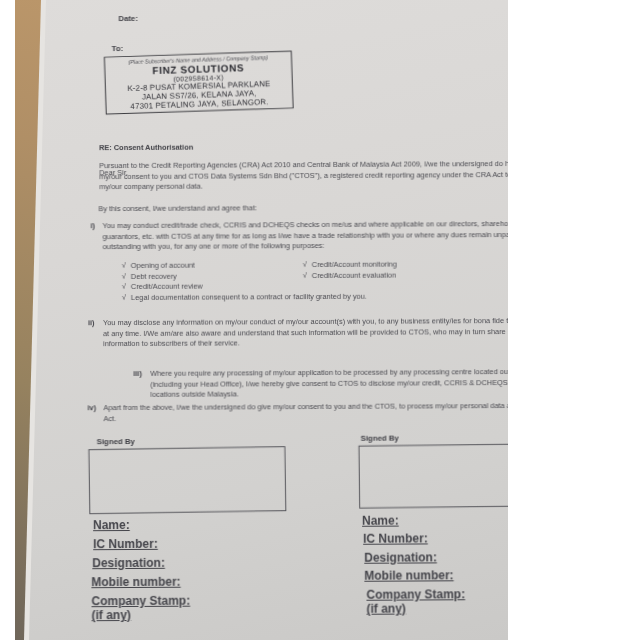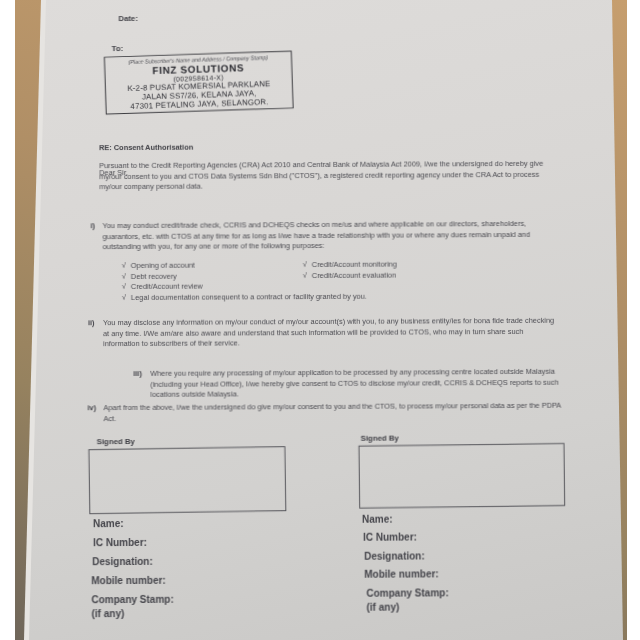--- a/index.html
+++ b/index.html
@@ -1,34 +1,34 @@
 <!DOCTYPE html>
 <html><head>
 <meta charset="utf-8">
 <style>
   html,body{margin:0;padding:0;background:#ffffff;}
-  #canvas{position:relative;width:640px;height:640px;overflow:hidden;
+  #canvas{position:relative;width:508px;height:640px;overflow:hidden;
           font-family:"Liberation Sans", sans-serif;background:#ffffff;}
   
   #photo{position:absolute;left:15px;top:0;width:612px;height:640px;
          background:linear-gradient(196deg,#c69e6e 0%,#b08f66 38%,#96825f 68%,#6f665a 100%);}
   
   #paper{position:absolute;left:0;top:0;width:612px;height:640px;
          clip-path:polygon(31px 0,597px 0,608px 640px,14px 640px);
          background:linear-gradient(168deg,#dedcda 0%,#d9d7d5 35%,#d2d1cf 70%,#c9c8c6 100%);}
   
   #paper-under{position:absolute;left:0;top:0;width:612px;height:640px;
          clip-path:polygon(26px 0,32px 0,16px 640px,9px 640px);
          background:#e6e4e1;}
   #content{position:absolute;left:0;top:0;width:640px;height:640px;
            transform:rotate(-0.3deg);color:#46464c;filter:blur(.2px);}
   .abs{position:absolute;white-space:nowrap;}
   .lbl{font-weight:bold;font-size:7.8px;color:#404046;}
   .body{font-size:7.4px;line-height:10.6px;color:#4a4a50;white-space:normal;}
-  .bfield{font-weight:bold;font-size:10px;color:#45454b;}
+  .bfield{font-weight:bold;font-size:12px;color:#45454b;text-decoration:underline;}
   
   .clause{display:flex;}
   .clause .num{font-weight:bold;width:12px;flex:0 0 12px;font-size:7.4px;color:#45454b;}
   
   #stampbox{position:absolute;left:106px;top:53px;width:186px;height:56px;
             border:1.2px solid #3c3c40;transform:rotate(-1.6deg);
             text-align:center;overflow:visible;color:#303036;}
   #stampbox .cap{font-size:5.6px;font-style:italic;margin-top:2px;color:#4a4a50;
                  transform:scaleX(.96);}
   #stampbox .co{font-size:10px;font-weight:bold;letter-spacing:.6px;margin-top:.5px;color:#2c2c32;}
@@ -61,20 +61,21 @@
       <div class="ad">K-2-8 PUSAT KOMERSIAL PARKLANE</div>
       <div class="ad">JALAN SS7/26, KELANA JAYA,</div>
       <div class="ad">47301 PETALING JAYA, SELANGOR.</div>
     </div>
 
     <div class="abs body" style="left:100px;top:123px;margin-top:44px;">Dear Sir,</div>
     <div class="abs lbl" style="left:100px;top:142px;font-size:7.4px;">RE: Consent Authorisation</div>
 
     <div class="abs body" style="left:100px;top:160px;width:458px;">Pursuant to the Credit Reporting Agencies (CRA) Act 2010 and Central Bank of Malaysia Act 2009, I/we the undersigned do hereby give my/our consent to you and CTOS Data Systems Sdn Bhd ("CTOS"), a registered credit reporting agency under the CRA Act to process my/our company personal data.</div>
 
+    <div class="abs body" style="left:99px;top:203px;">By this consent, I/we understand and agree that:</div>
 
     <div class="abs clause" style="left:91px;top:220px;width:468px;">
       <span class="num">i)</span>
       <span class="body">You may conduct credit/trade check, CCRIS and DCHEQS checks on me/us and where applicable on our directors, shareholders, guarantors, etc. with CTOS at any time for as long as I/we have a trade relationship with you or where any dues remain unpaid and outstanding with you, for any one or more of the following purposes:</span>
     </div>
 
     <div class="abs chk" style="left:122px;top:260px;">
       <span class="g">√</span><span>Opening of account</span>
     </div>
     <div class="abs chk" style="left:303px;top:260px;">

